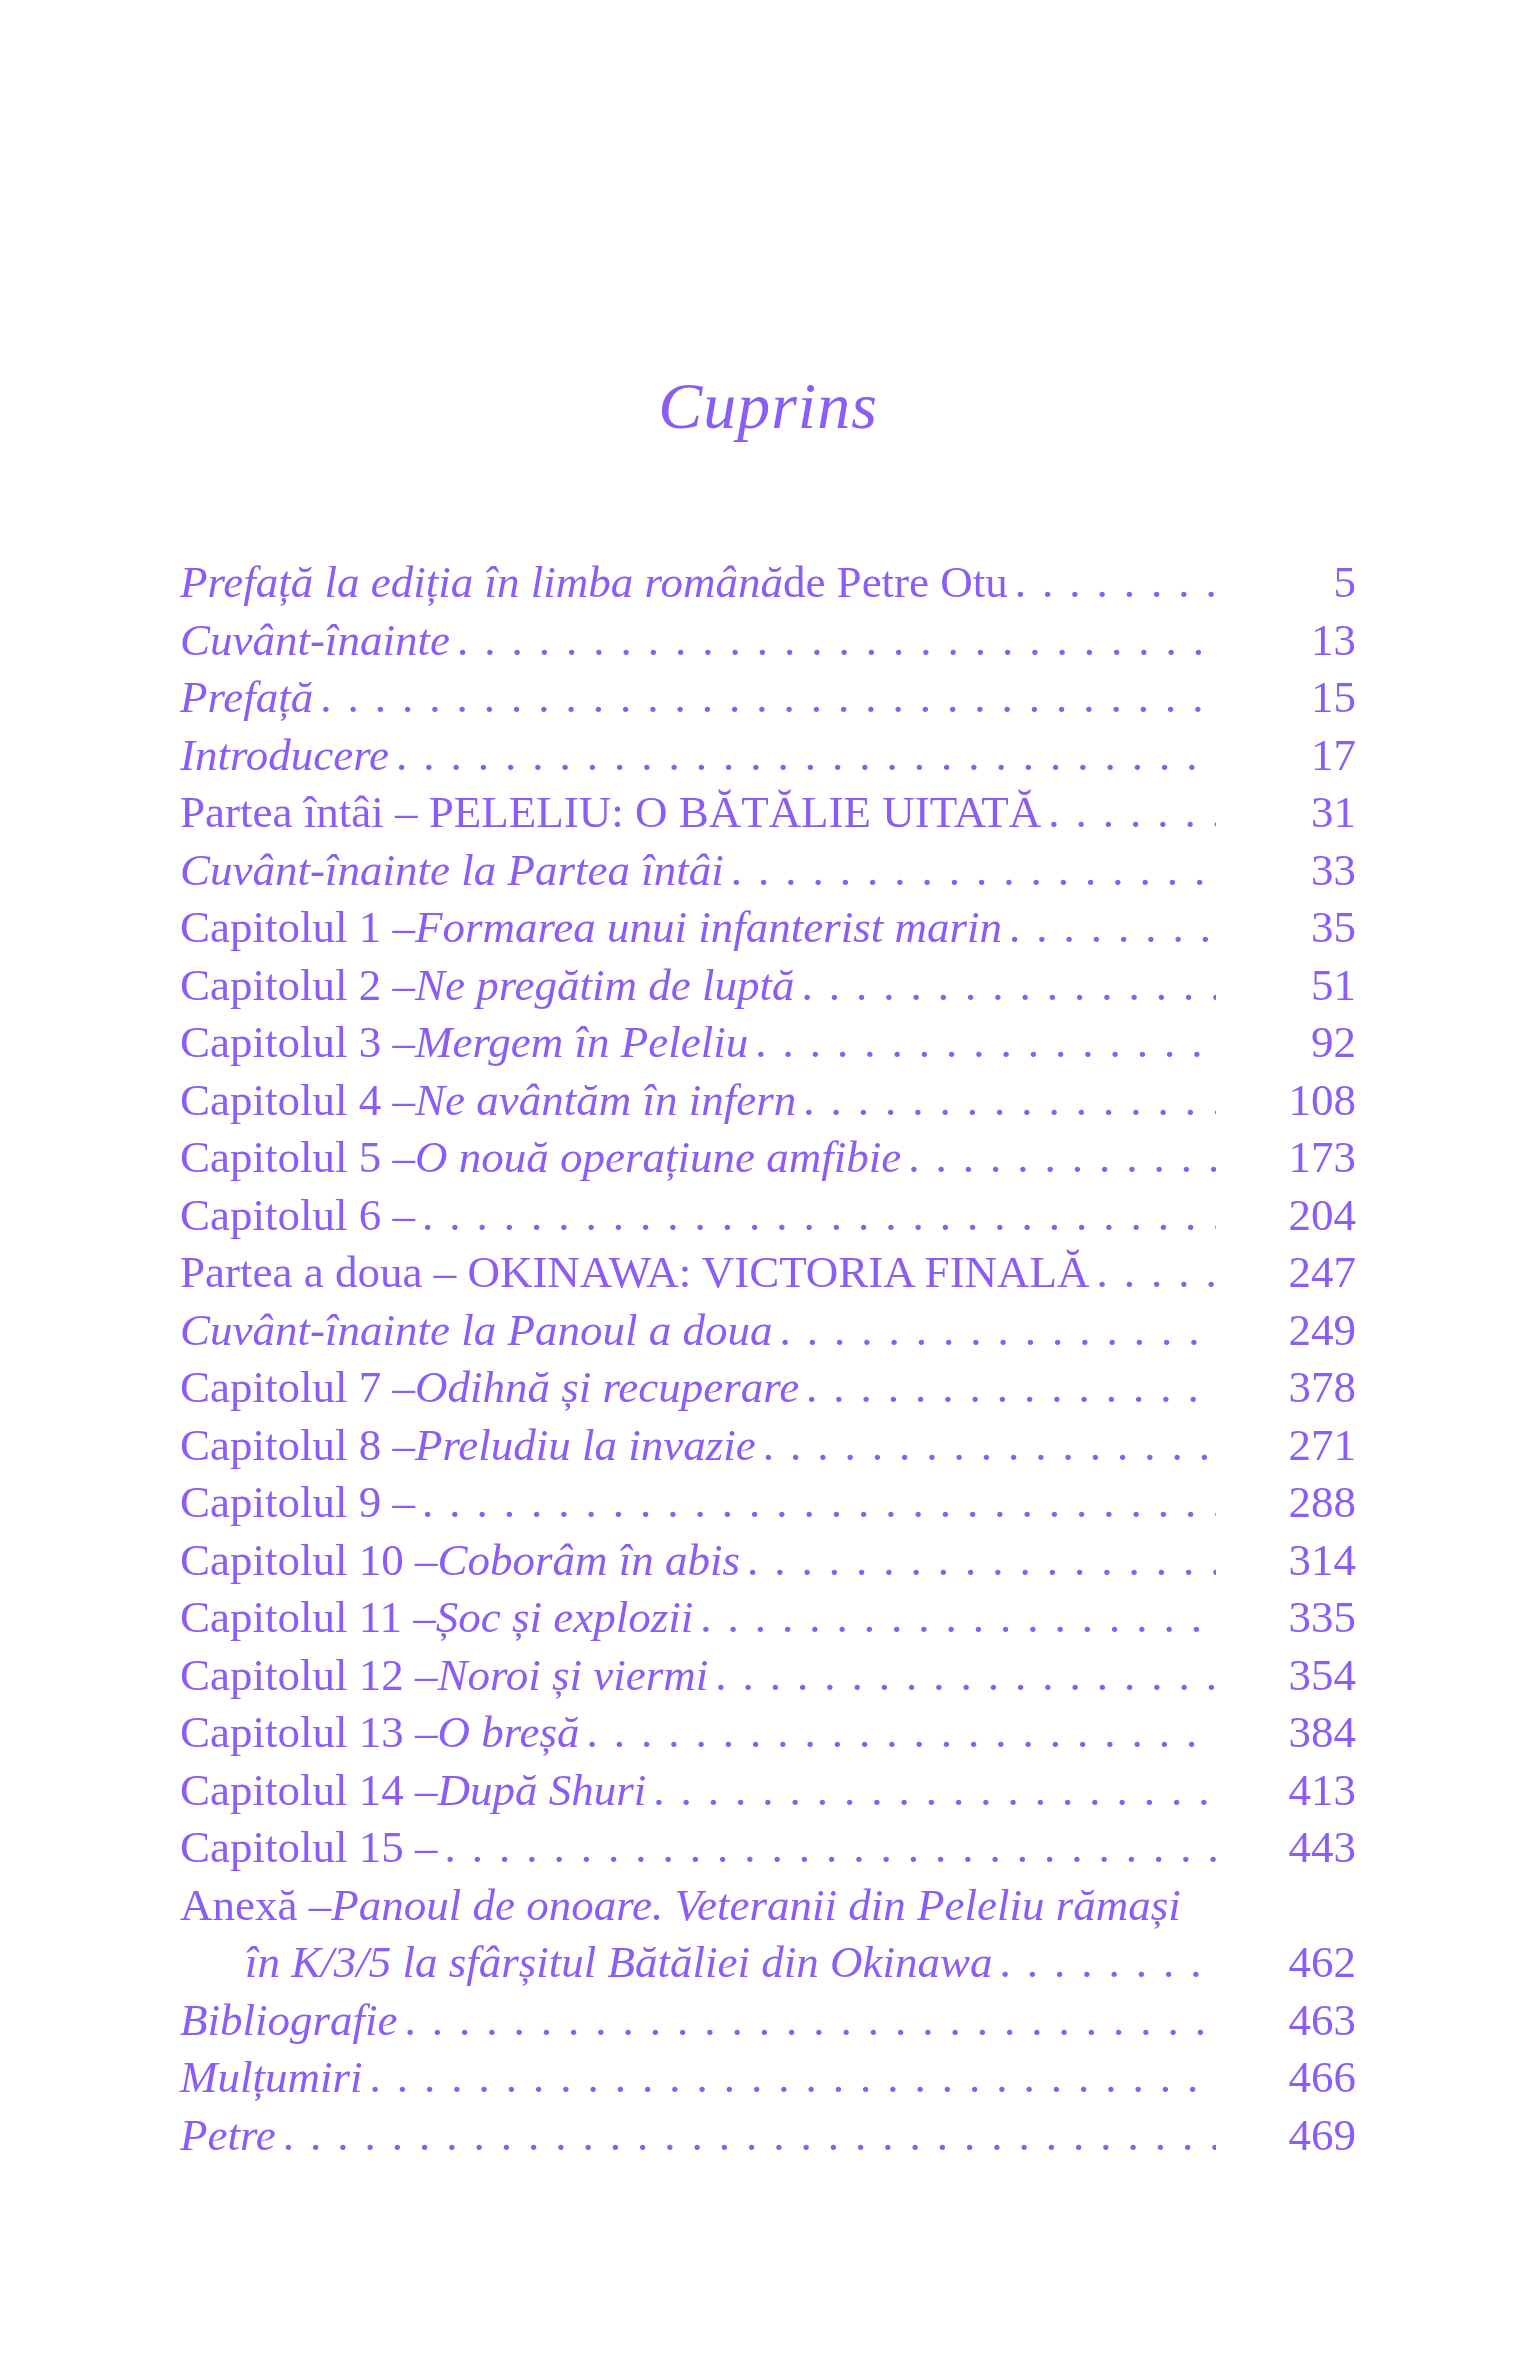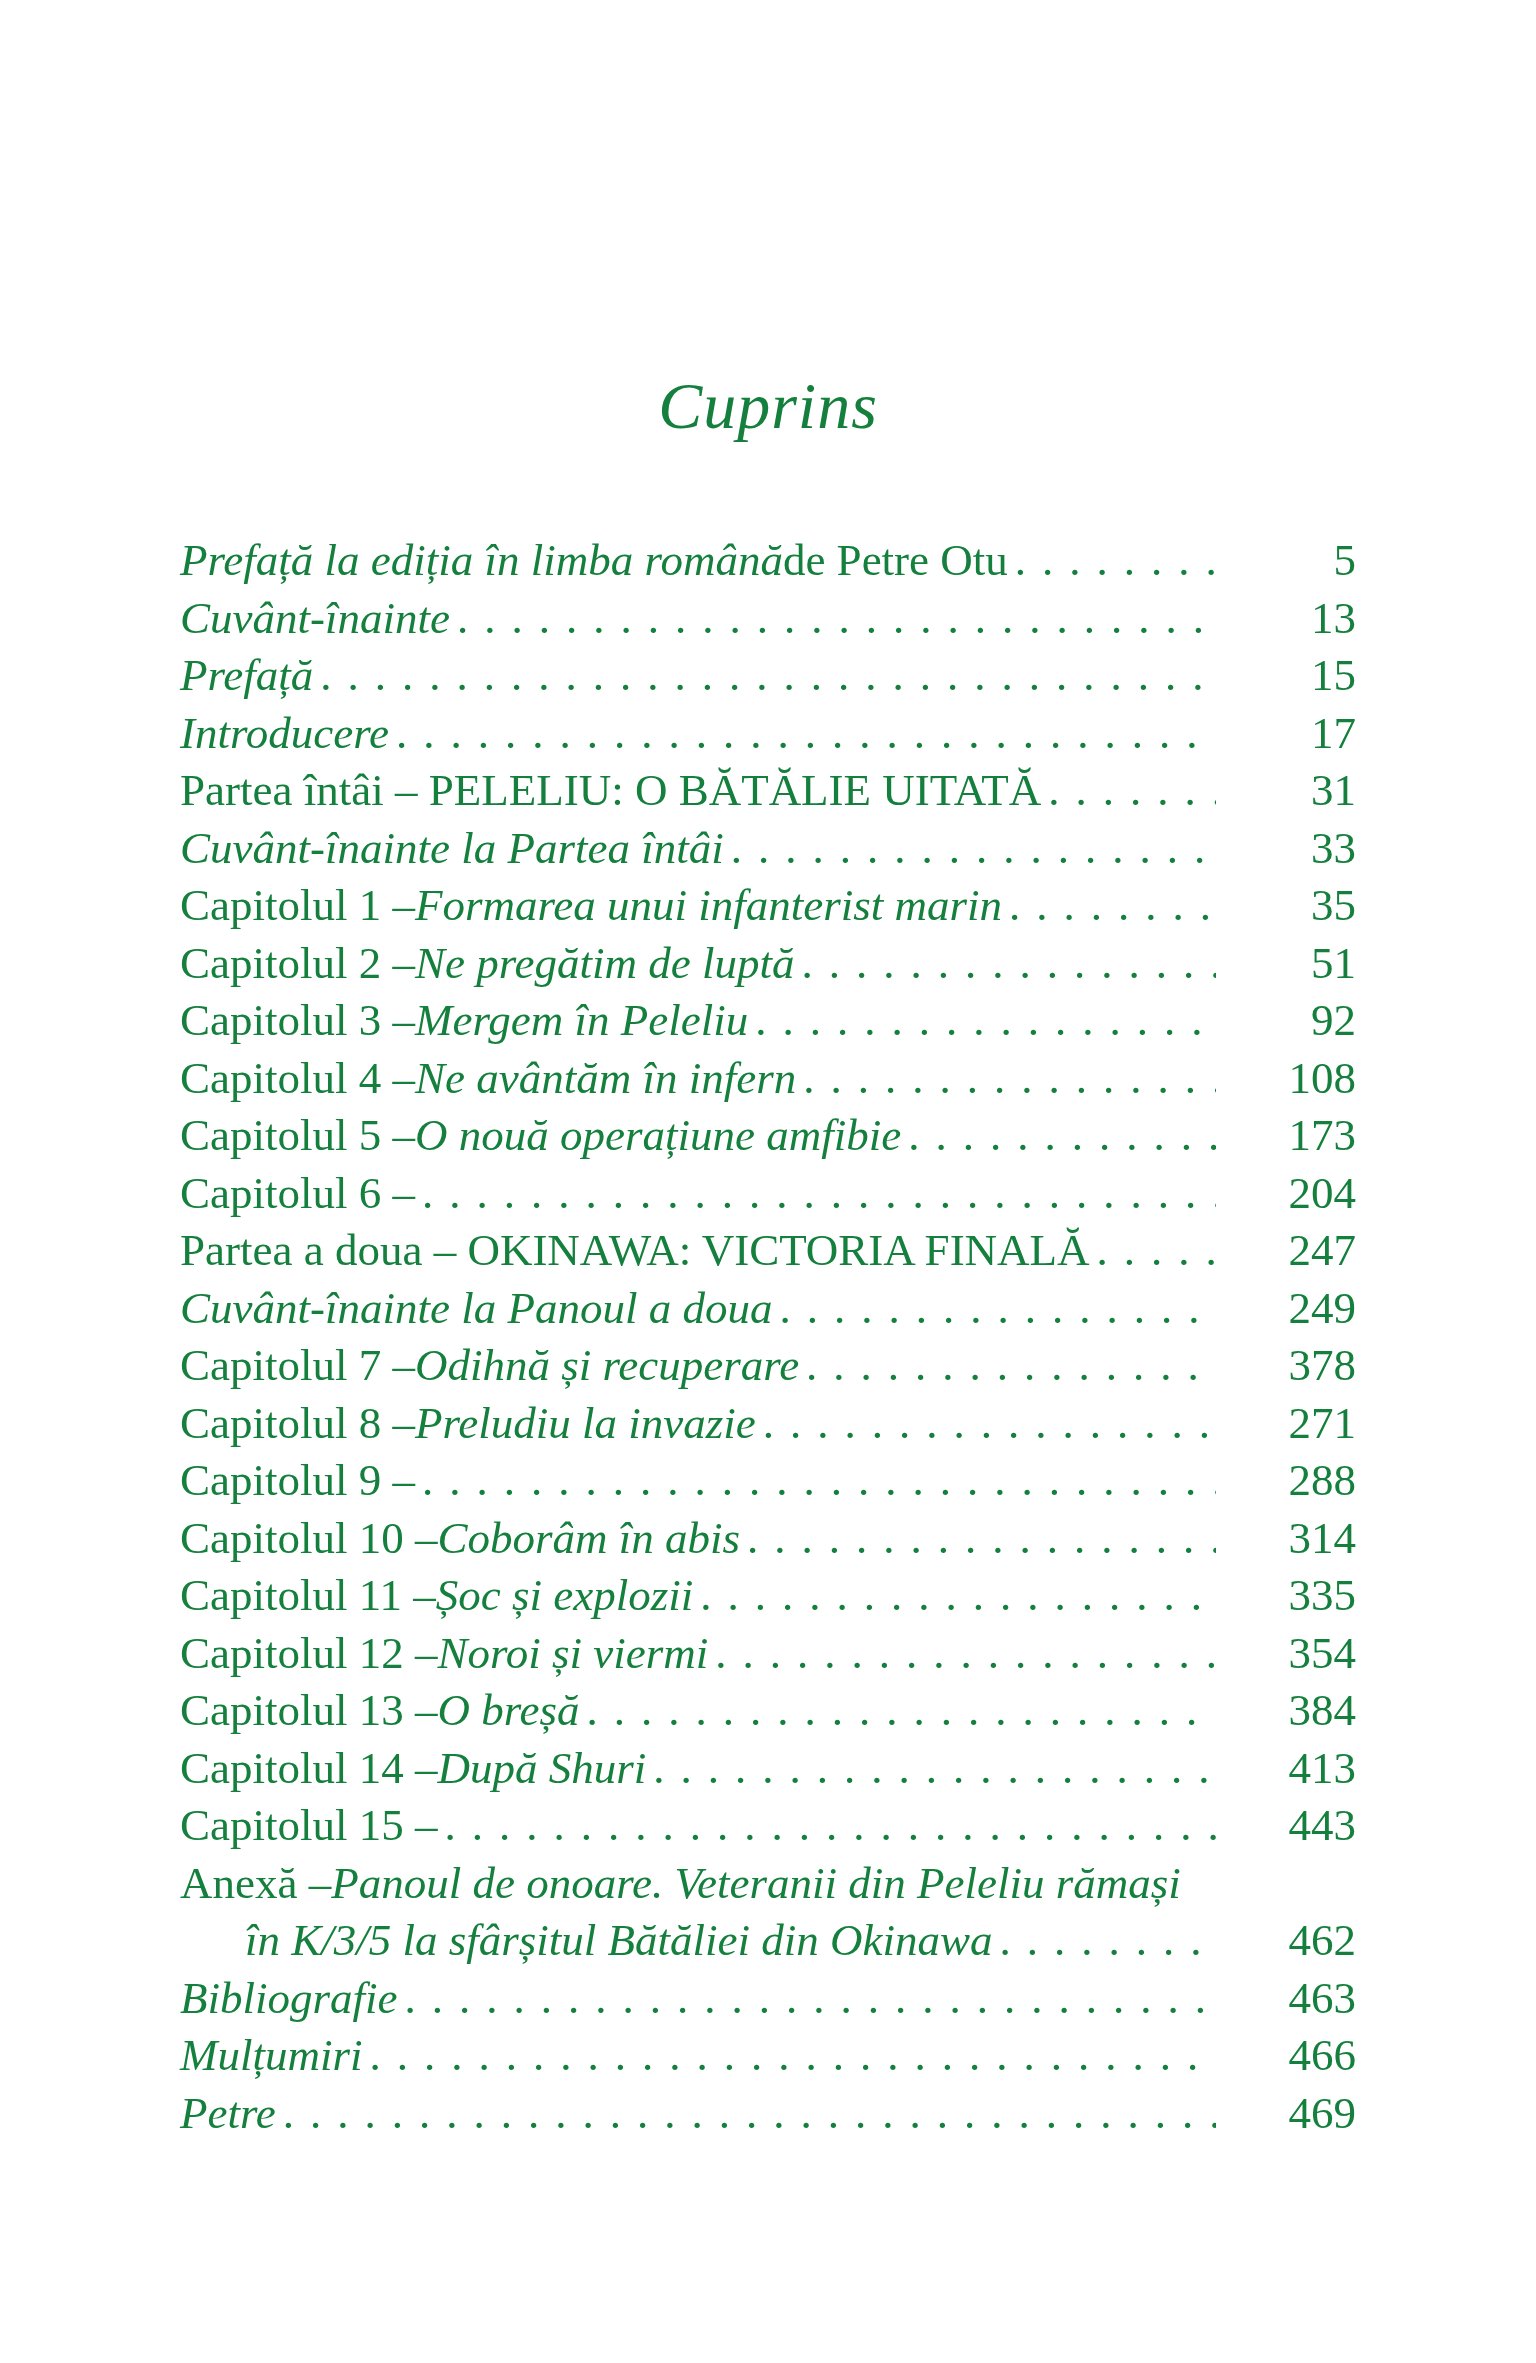--- a/index.html
+++ b/index.html
@@ -6,39 +6,39 @@
     margin: 0;
     padding: 0;
     background: #ffffff;
   }
   .page {
     position: relative;
     width: 1536px;
     height: 2363px;
     background: #ffffff;
     font-family: "Liberation Serif", "DejaVu Serif", serif;
-    color: #15803d;
+    color: #8b5cf6;
     overflow: hidden;
   }
   .title {
     position: absolute;
     top: 368px;
     left: 0;
     width: 100%;
     margin: 0;
     text-align: center;
     font-size: 66px;
     line-height: 1.15;
     font-weight: normal;
     font-style: italic;
     letter-spacing: 1px;
   }
   .toc {
     position: absolute;
-    top: 532px;
+    top: 554px;
     left: 180px;
     width: 1176px;
   }
   .row {
     display: flex;
     align-items: baseline;
     height: 57.5px;
     line-height: 57.5px;
     font-size: 45px;
     white-space: nowrap;

